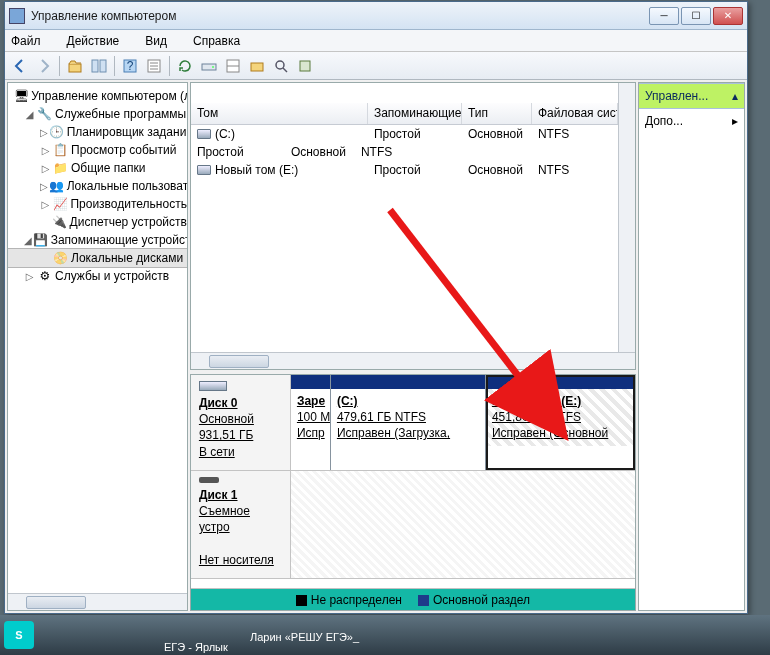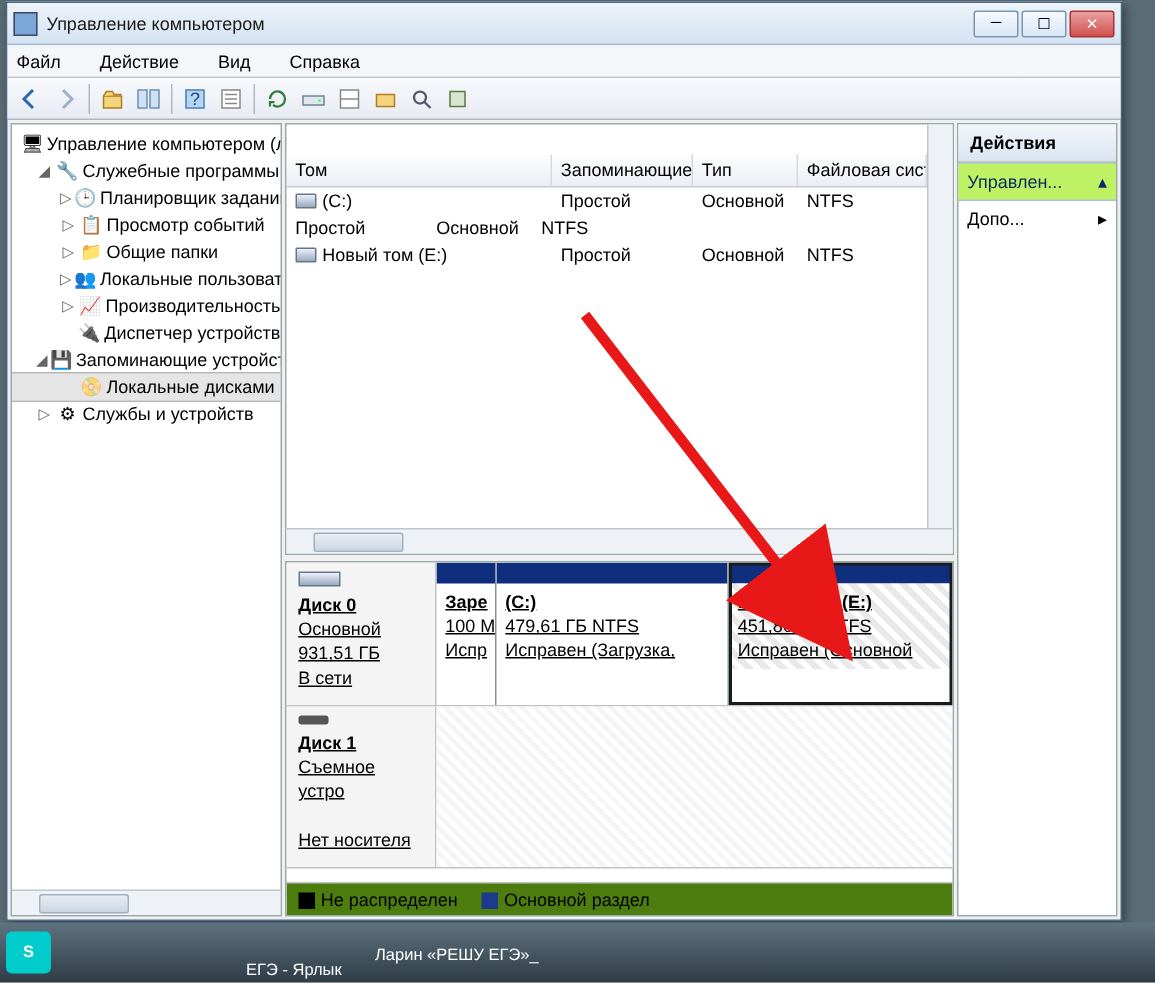--- a/index.html
+++ b/index.html
@@ -41,21 +41,21 @@
   .diskhdr { width:100px; padding:6px 8px 10px 8px; background:#f4f4f4; border-right:1px solid #c3c3c3; line-height:1.35; }
   .diskhdr .dic { width:28px; height:10px; background:linear-gradient(#eef,#9ab); border:1px solid #678; margin-bottom:4px; }
   .diskparts { flex:1; display:flex; }
   .partcell { border-right:1px solid #86939f; padding:0; overflow:hidden; position:relative; }
   .partcell .pb { height:14px; }
   .partcell .ptxt { padding:4px 6px; line-height:1.35; white-space:nowrap; overflow:hidden; }
   .partcell.sel { }
   .partcell.sel .ptxt { background:repeating-linear-gradient(45deg,#e9e9e9 0 4px,#fff 4px 8px); }
   .partcell.sel { outline:2px solid #1a1a1a; outline-offset:-2px; }
   .nomedia { flex:1; background:repeating-linear-gradient(45deg,#f5f5f5 0 3px,#fff 3px 6px); }
-  .legend { position:absolute; left:0; right:0; bottom:0; height:22px; border-top:1px solid #c3c3c3; display:flex; align-items:center; gap:16px; padding:0 8px; background:#4d7c0f; }
+  .legend { position:absolute; left:0; right:0; bottom:0; height:22px; border-top:1px solid #c3c3c3; display:flex; align-items:center; gap:16px; padding:0 8px; background:#14b8a6;justify-content:center; }
   .legend .sw { width:11px; height:11px; display:inline-block; margin-right:4px; vertical-align:middle; }
   .actions { width:116px; background:#fff; border:1px solid #9aa; margin:2px; display:flex; flex-direction:column; }
   .actions .ah { background:linear-gradient(#f3f6fb,#dbe5f0); padding:5px 8px; font-weight:600; border-bottom:1px solid #c6cbd3; }
   .actions .ai { padding:5px 6px; display:flex; align-items:center; justify-content:space-between; cursor:default; }
   .actions .ai.sel { background:#bef264; color:#0a2a5e; border-top:1px solid #a9c0dd; border-bottom:1px solid #a9c0dd; }
   .arrow-annot { position:absolute; pointer-events:none; }
   .taskbar { position:absolute; left:0; right:0; bottom:0; height:40px; background:linear-gradient(#5f7380,#2e3c46); }
   .tb-item { position:absolute; color:#fff; font-size:11px; }
   .col-vol { width:177px; } .col-loc { width:94px; } .col-type { width:70px; } .col-fs { width:86px; }
 </style>
@@ -311,21 +311,20 @@
         </div>
 
         <div class="legend">
           <span><span class="sw" style="background:#000"></span><span>Не распределен</span></span>
           <span><span class="sw" style="background:#1e3a8a"></span><span>Основной раздел</span></span>
         </div>
       </div>
     </div>
 
     <div class="actions">
-      <div class="ah">Действия</div>
       <div class="ai sel">
           <span>Управлен...</span>
           <span>▴</span>
         </div>
       <div class="ai">
           <span>Допо...</span>
           <span>▸</span>
         </div>
     </div>
   </div>

